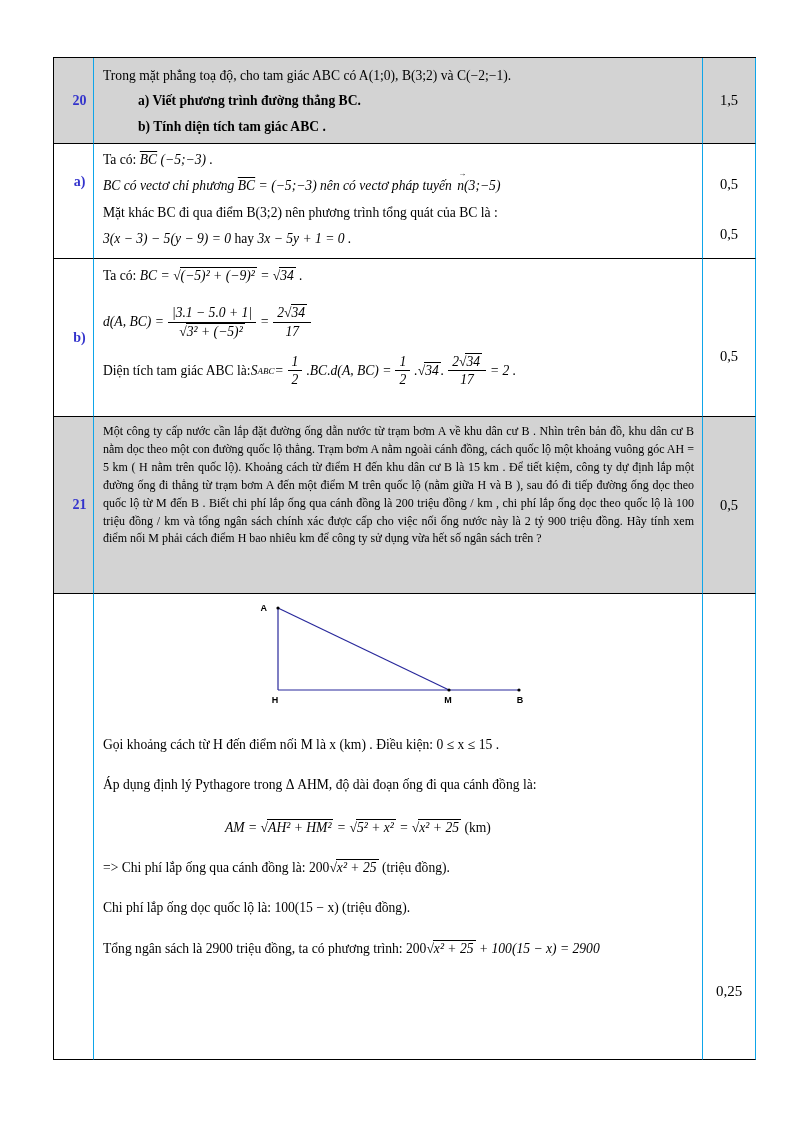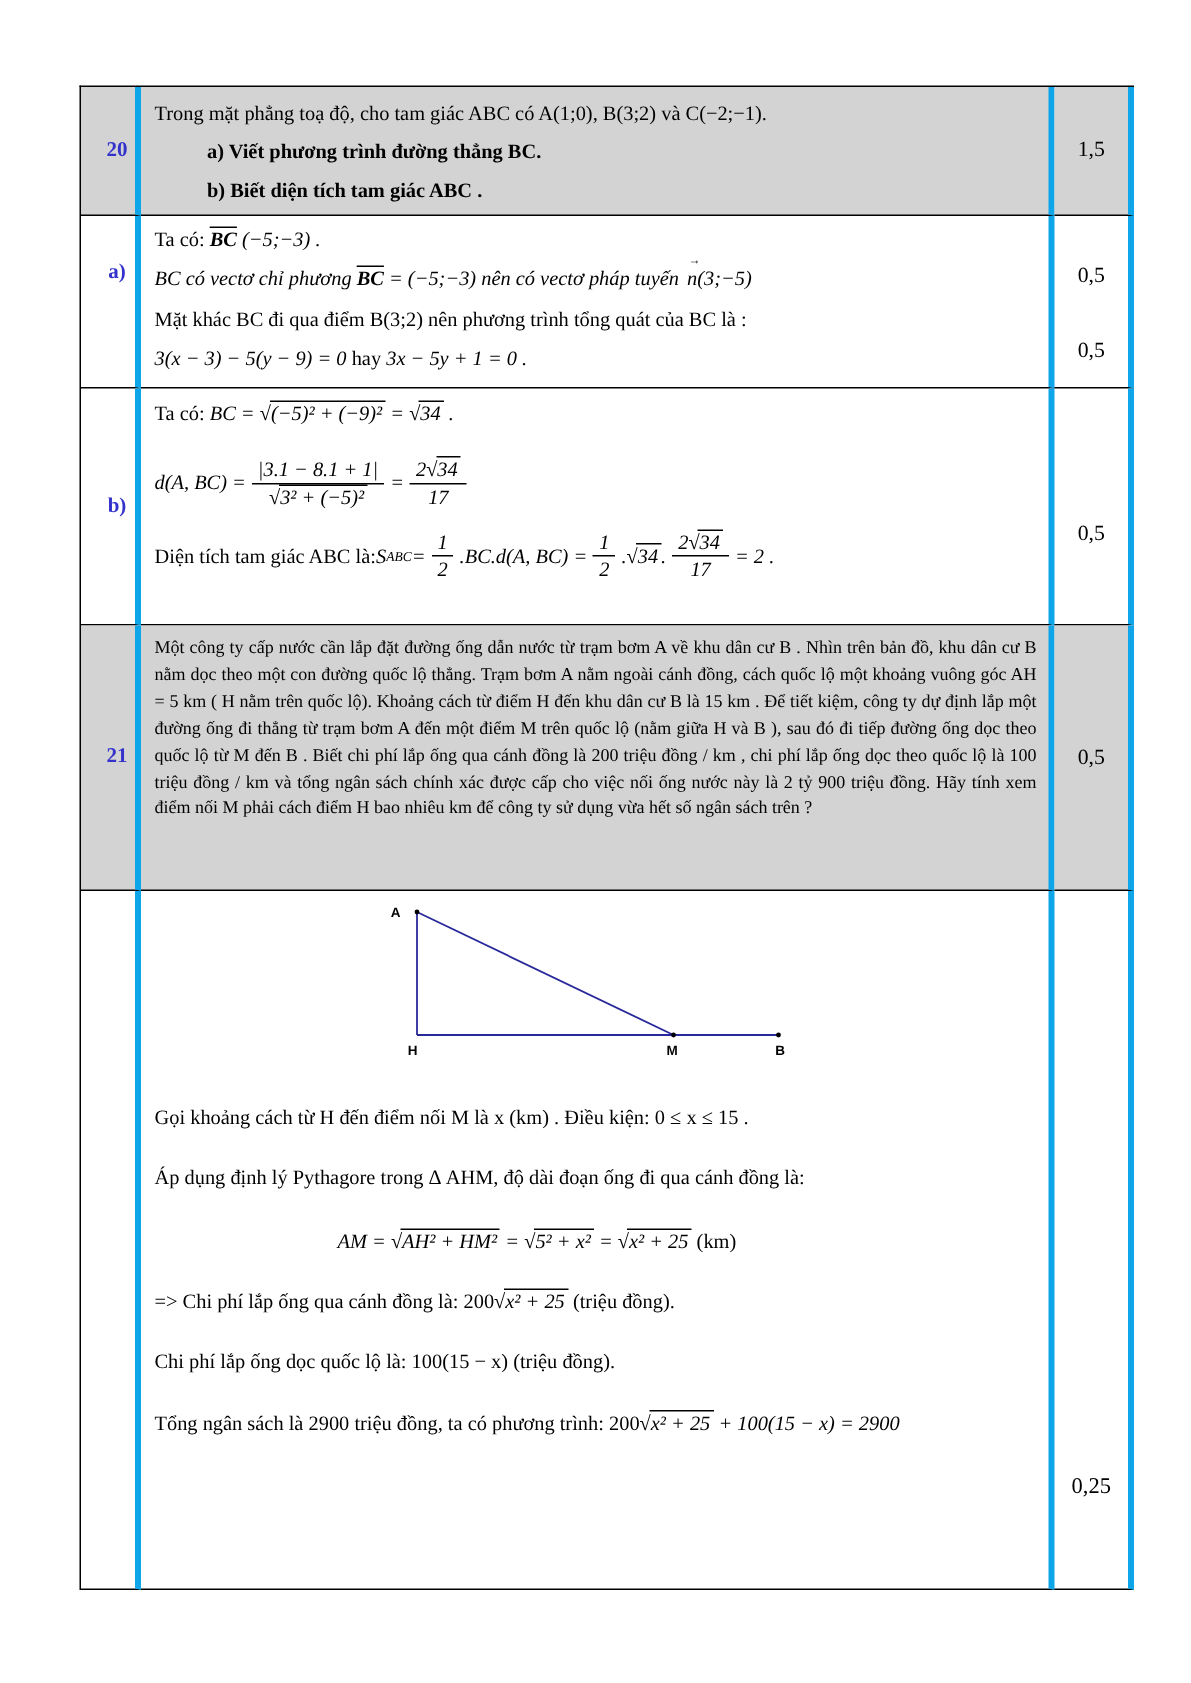--- a/index.html
+++ b/index.html
@@ -2,30 +2,30 @@
 <html><head>
 <meta charset="utf-8">
 <style>
   html,body{margin:0;padding:0;background:#fff;}
   .page{position:relative;width:794px;height:1122px;background:#ffffff;
         font-family:"Liberation Serif","DejaVu Serif",serif;color:#000;overflow:hidden;}
   .doc-table{position:absolute;left:53px;top:57px;width:702px;
              display:grid;grid-template-columns:40px 609px 53px;
              grid-template-rows:86px 115px 158px 177px 466px;
              border-top:1px solid #000;border-left:1px solid #000;}
-  .cell{border-right:4px solid #0ea5e9;border-bottom:1px solid #000;box-sizing:border-box;position:relative;}
+  .cell{border-right:1px solid #0ea5e9;border-bottom:1px solid #000;box-sizing:border-box;position:relative;}
   .gray{background:#d3d3d3;}
   .numcell{display:flex;justify-content:center;font-weight:bold;color:#3333cc;font-size:14px;padding-left:12px;}
   .numcell.vc{align-items:center;}
   .ptcell{display:flex;flex-direction:column;align-items:center;font-size:14.5px;}
   .content{font-size:13.6px;line-height:1.35;}
   .line{padding-left:9px;padding-right:6px;white-space:nowrap;}
   .math{font-style:italic;}
   .rm{font-style:normal;}
-  .ovl{text-decoration:overline;font-style:italic;font-weight:bold;}
+  .ovl{text-decoration:overline;font-style:italic;}
   .sub{font-size:9px;font-style:italic;vertical-align:sub;}
   
   .rt{white-space:nowrap;}
   .rt .sym{font-style:normal;}
   .rt .bd{border-top:1px solid #000;padding:0 2px 0 1px;margin-left:-1px;font-style:italic;}
   
   .frac{display:inline-flex;flex-direction:column;vertical-align:middle;text-align:center;margin:0 4px;line-height:1.15;}
   .frac .num{border-bottom:1px solid #000;padding:0 4px 1px 4px;}
   .frac .den{padding-top:1px;}
   
@@ -55,21 +55,21 @@
 
 <div class="page">
   <div class="doc-table">
 
     <div class="cell gray numcell vc">
       <span>20</span>
     </div>
     <div class="cell gray content">
       <div class="line q20-line1">Trong mặt phẳng toạ độ, cho tam giác  ABC  có  A(1;0),  B(3;2)  và  C(−2;−1).</div>
       <div class="line q20-sub">a) Viết phương trình đường thẳng BC.</div>
-      <div class="line q20-sub">b) Biết diện tích tam giác  ABC .</div>
+      <div class="line q20-sub">b) Tính diện tích tam giác  ABC .</div>
     </div>
     <div class="cell gray ptcell" style="justify-content:center;">
       <span>1,5</span>
     </div>
 
     <div class="cell numcell" style="padding-top:30px;">
       <span>a)</span>
     </div>
     <div class="cell content rowa">
       <div class="line"><span class="rm">Ta có:  </span><span class="ovl">BC</span><span class="math"> (−5;−3) .</span></div>
@@ -83,21 +83,21 @@
     </div>
 
     <div class="cell numcell vc">
       <span>b)</span>
     </div>
     <div class="cell content rowb">
       <div class="line line1"><span class="rm">Ta có:  </span><span class="math">BC = </span><span class="rt"><span class="sym">√</span><span class="bd">(−5)² + (−9)²</span></span><span class="math"> = </span><span class="rt"><span class="sym">√</span><span class="bd">34</span></span><span class="math"> .</span></div>
       <div class="line dform math">
         <span>d(A, BC) = </span>
         <span class="frac">
-          <span class="num">|3.1 − 8.1 + 1|</span>
+          <span class="num">|3.1 − 5.0 + 1|</span>
           <span class="den"><span class="rt"><span class="sym">√</span><span class="bd">3² + (−5)²</span></span></span>
         </span>
         <span> = </span>
         <span class="frac">
           <span class="num"><span>2</span><span class="rt"><span class="sym">√</span><span class="bd">34</span></span></span>
           <span class="den">17</span>
         </span>
       </div>
       <div class="line sform">
         <span class="rm">Diện tích tam giác  ABC  là:  </span>

